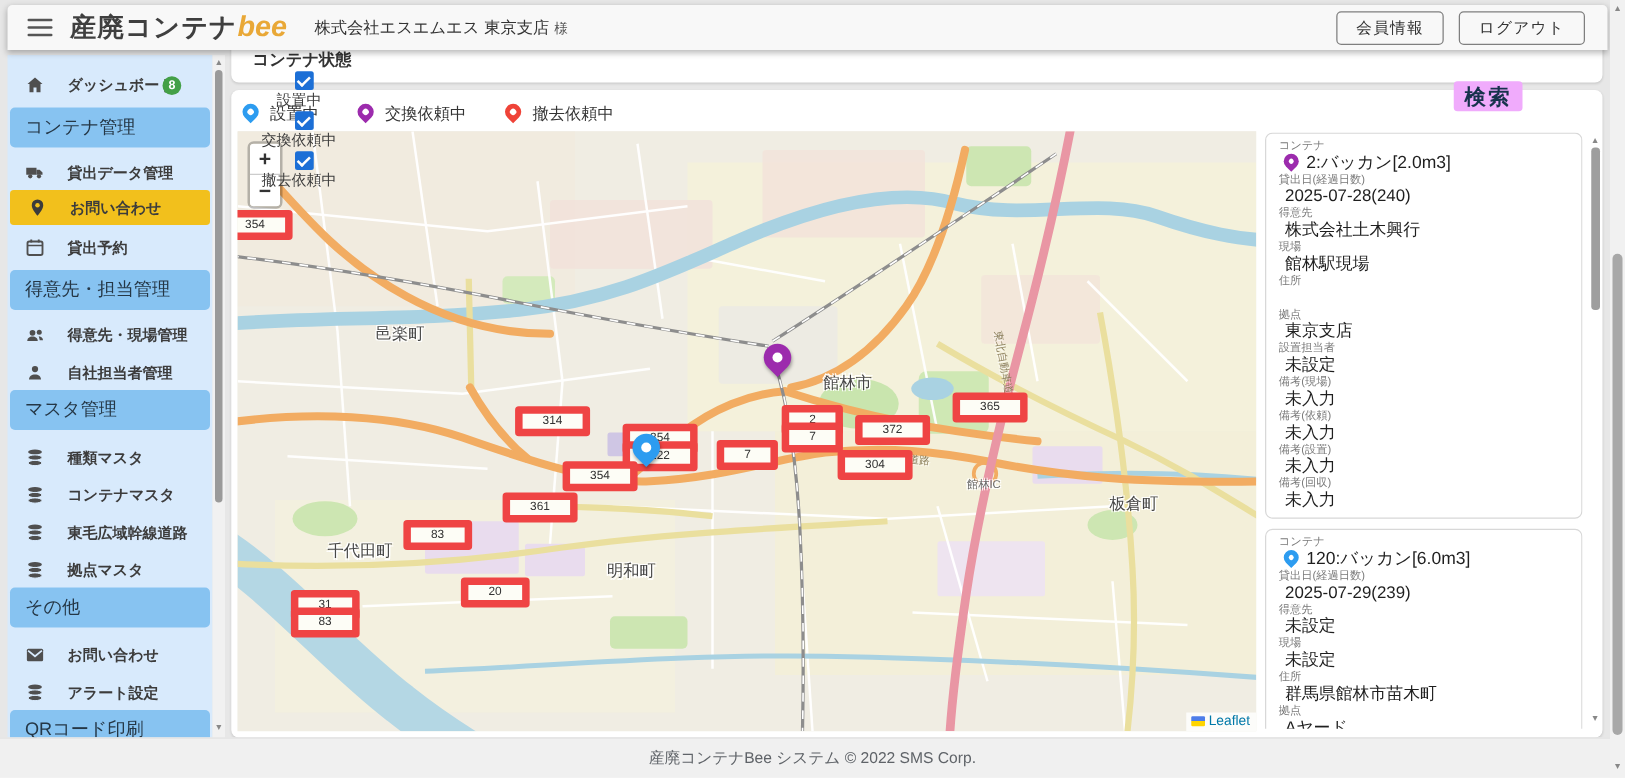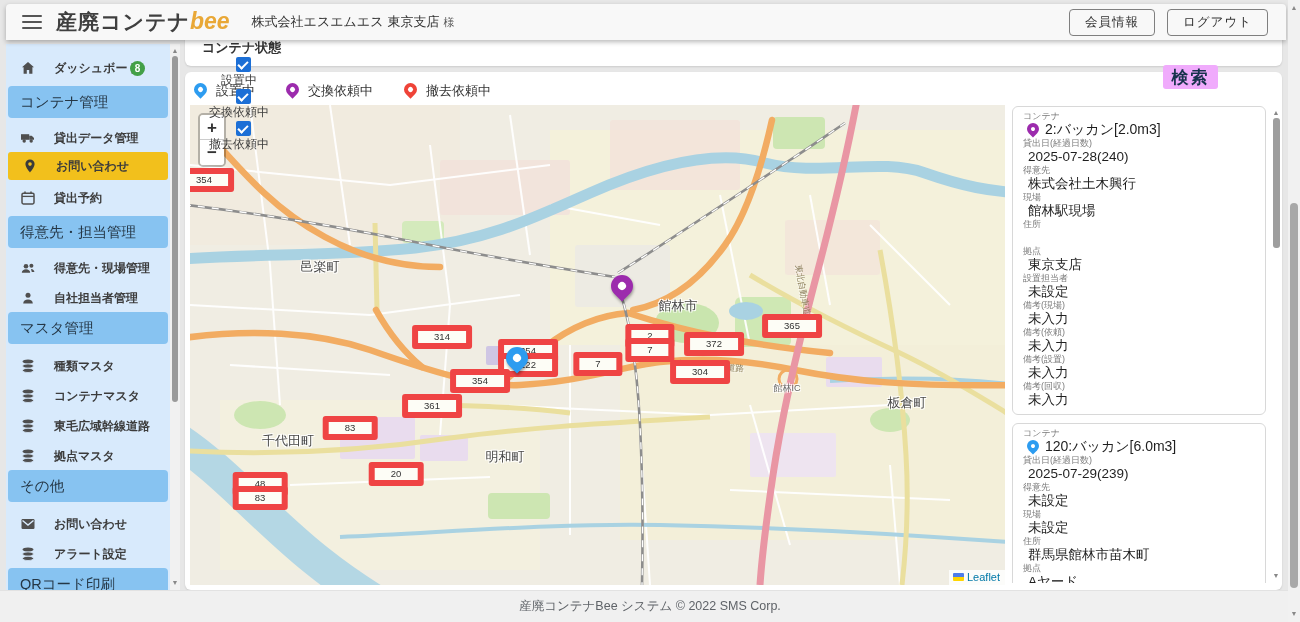--- a/index.html
+++ b/index.html
@@ -365,21 +365,21 @@
     <div class="shield" style="left:290px;top:276px">354</div>
     <div class="shield" style="left:408px;top:259px">7</div>
     <div class="shield" style="left:460px;top:231px">2</div>
     <div class="shield" style="left:460px;top:245px">7</div>
     <div class="shield" style="left:524px;top:239px">372</div>
     <div class="shield" style="left:510px;top:267px">304</div>
     <div class="shield" style="left:602px;top:221px">365</div>
     <div class="shield" style="left:160px;top:323px">83</div>
     <div class="shield" style="left:242px;top:301px">361</div>
     <div class="shield" style="left:206px;top:369px">20</div>
-    <div class="shield" style="left:70px;top:379px">48</div>
+    <div class="shield" style="left:70px;top:379px">31</div>
     <div class="shield" style="left:70px;top:393px">83</div>
 
     <div class="marker" style="left:417px;top:169px">
       <div class="pin" style="background:#9c2bad"></div>
     </div>
     <div class="marker" style="left:312px;top:241px">
       <div class="pin" style="background:#2d9cf0"></div>
     </div>
 
     <div class="zoomctl">

